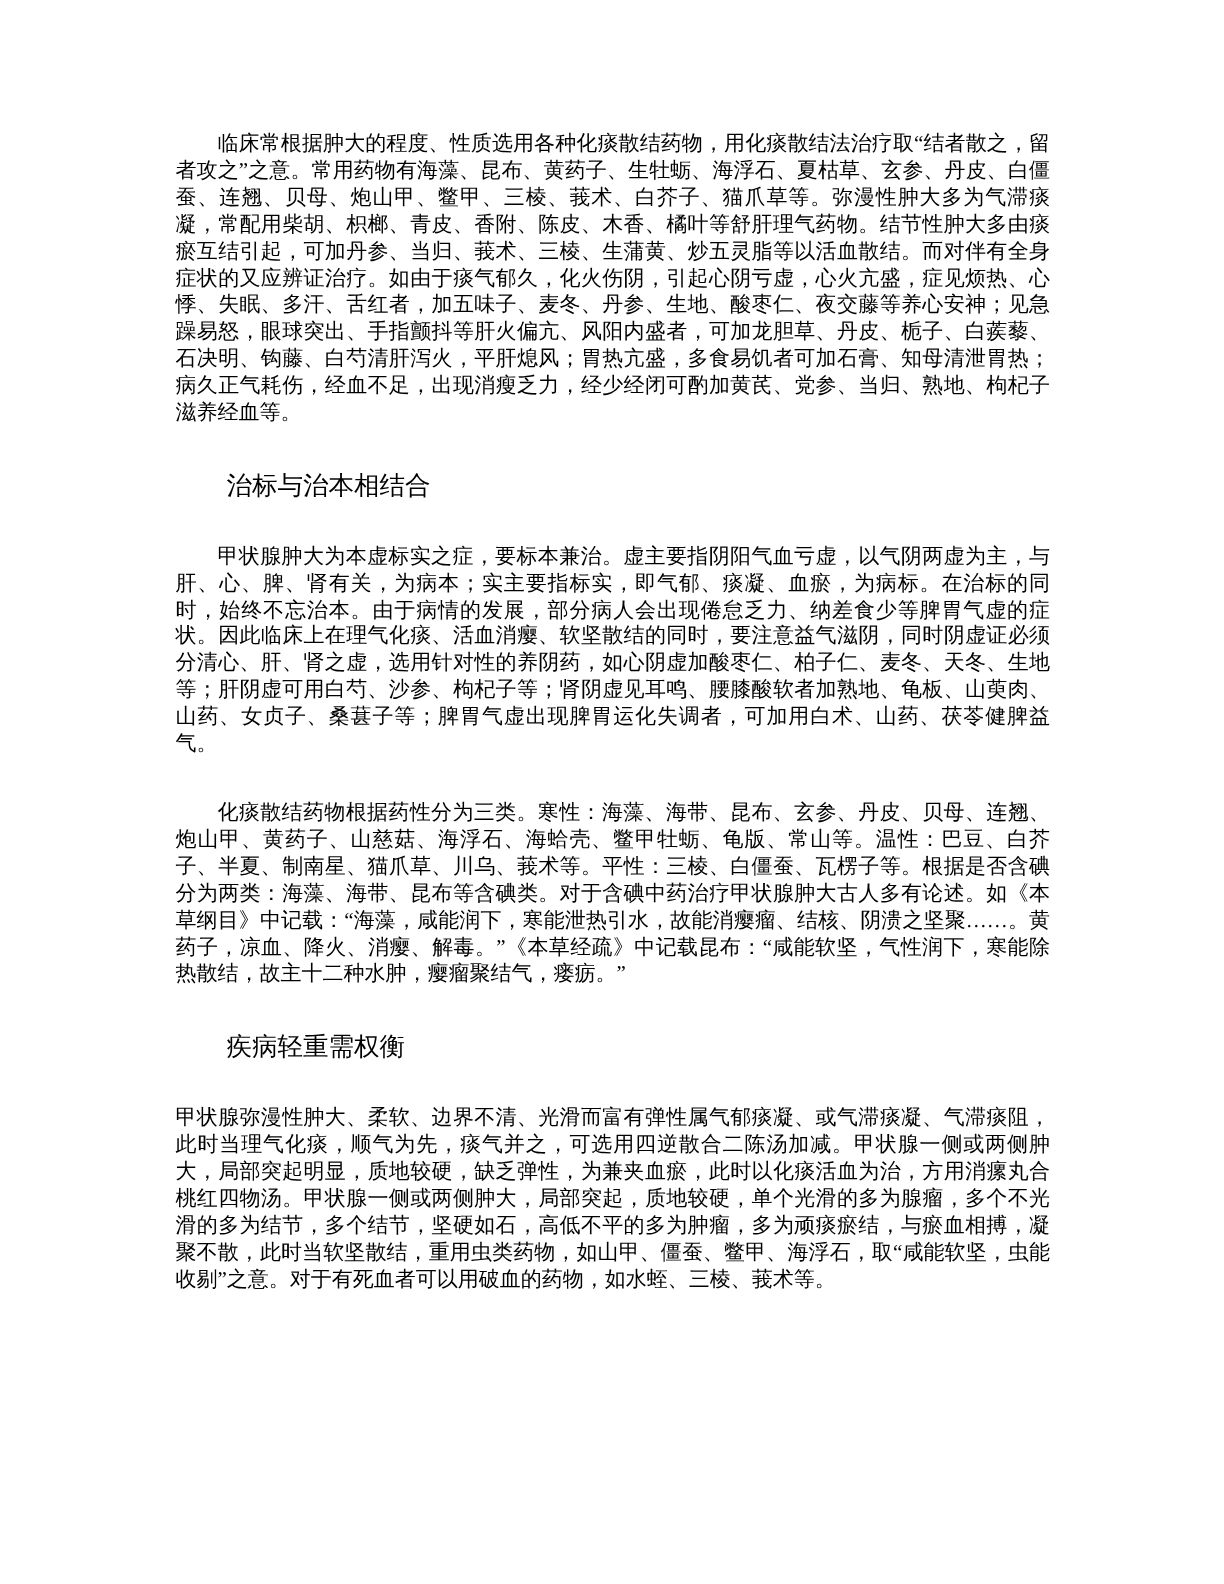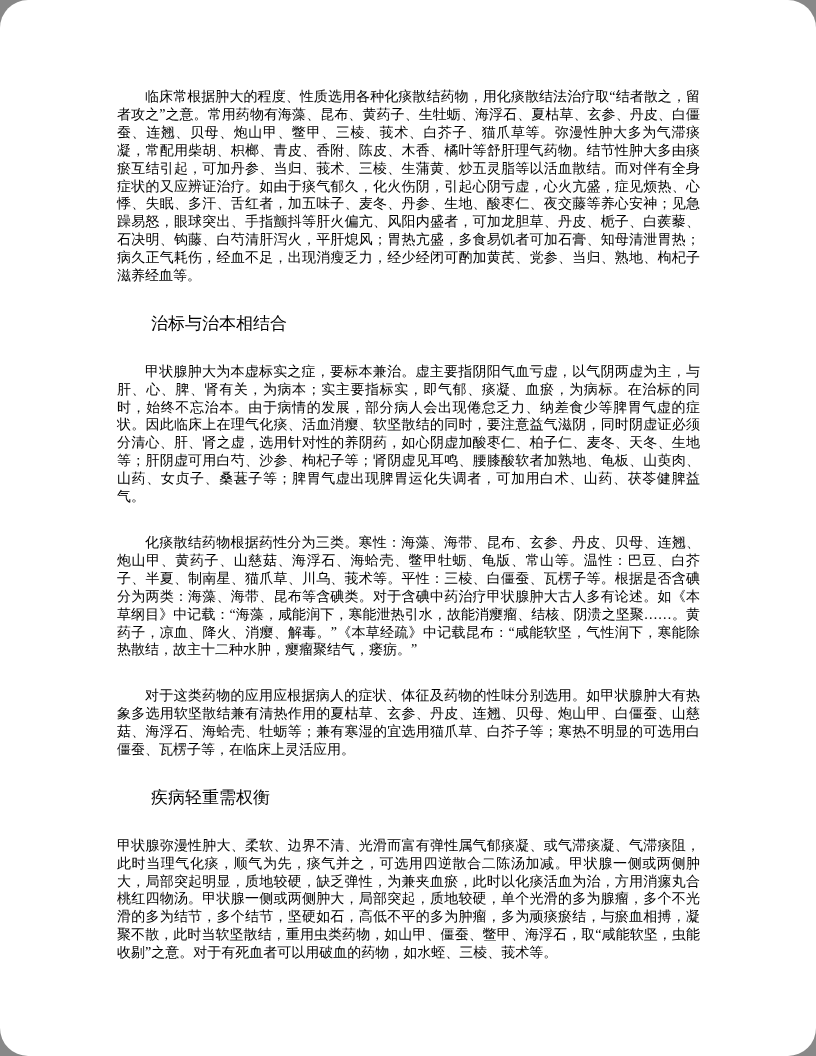--- a/index.html
+++ b/index.html
@@ -12,21 +12,20 @@
     height: 1056px;
     margin: 0 auto;
     background: #ffffff;
     box-sizing: border-box;
     padding: 88px 116px 40px 117px;
     overflow: hidden;
     font-family: "Liberation Serif", "DejaVu Serif", serif;
     font-size: 14px;
     line-height: 1.28;
     color: #000000;
-    border-radius: 28px;
   }
   .body-para {
     margin: 0 0 28px 0;
     text-align: justify;
     text-justify: inter-ideograph;
     text-indent: 2em;
     word-break: break-all;
   }
   .body-para.no-indent {
     text-indent: 0;
@@ -44,18 +43,17 @@
 <div class="page">
   <p class="body-para">临床常根据肿大的程度、性质选用各种化痰散结药物，用化痰散结法治疗取“结者散之，留者攻之”之意。常用药物有海藻、昆布、黄药子、生牡蛎、海浮石、夏枯草、玄参、丹皮、白僵蚕、连翘、贝母、炮山甲、鳖甲、三棱、莪术、白芥子、猫爪草等。弥漫性肿大多为气滞痰凝，常配用柴胡、枳榔、青皮、香附、陈皮、木香、橘叶等舒肝理气药物。结节性肿大多由痰瘀互结引起，可加丹参、当归、莪术、三棱、生蒲黄、炒五灵脂等以活血散结。而对伴有全身症状的又应辨证治疗。如由于痰气郁久，化火伤阴，引起心阴亏虚，心火亢盛，症见烦热、心悸、失眠、多汗、舌红者，加五味子、麦冬、丹参、生地、酸枣仁、夜交藤等养心安神；见急躁易怒，眼球突出、手指颤抖等肝火偏亢、风阳内盛者，可加龙胆草、丹皮、栀子、白蒺藜、石决明、钩藤、白芍清肝泻火，平肝熄风；胃热亢盛，多食易饥者可加石膏、知母清泄胃热；病久正气耗伤，经血不足，出现消瘦乏力，经少经闭可酌加黄芪、党参、当归、熟地、枸杞子滋养经血等。</p>
 
   <p class="section-heading">治标与治本相结合</p>
 
   <p class="body-para">甲状腺肿大为本虚标实之症，要标本兼治。虚主要指阴阳气血亏虚，以气阴两虚为主，与肝、心、脾、肾有关，为病本；实主要指标实，即气郁、痰凝、血瘀，为病标。在治标的同时，始终不忘治本。由于病情的发展，部分病人会出现倦怠乏力、纳差食少等脾胃气虚的症状。因此临床上在理气化痰、活血消瘿、软坚散结的同时，要注意益气滋阴，同时阴虚证必须分清心、肝、肾之虚，选用针对性的养阴药，如心阴虚加酸枣仁、柏子仁、麦冬、天冬、生地等；肝阴虚可用白芍、沙参、枸杞子等；肾阴虚见耳鸣、腰膝酸软者加熟地、龟板、山萸肉、山药、女贞子、桑葚子等；脾胃气虚出现脾胃运化失调者，可加用白术、山药、茯苓健脾益气。</p>
 
 
   <p class="body-para">化痰散结药物根据药性分为三类。寒性：海藻、海带、昆布、玄参、丹皮、贝母、连翘、炮山甲、黄药子、山慈菇、海浮石、海蛤壳、鳖甲牡蛎、龟版、常山等。温性：巴豆、白芥子、半夏、制南星、猫爪草、川乌、莪术等。平性：三棱、白僵蚕、瓦楞子等。根据是否含碘分为两类：海藻、海带、昆布等含碘类。对于含碘中药治疗甲状腺肿大古人多有论述。如《本草纲目》中记载：“海藻，咸能润下，寒能泄热引水，故能消瘿瘤、结核、阴溃之坚聚……。黄药子，凉血、降火、消瘿、解毒。”《本草经疏》中记载昆布：“咸能软坚，气性润下，寒能除热散结，故主十二种水肿，瘿瘤聚结气，瘘疬。”</p>
 
-  <p class="body-para">对于这类药物的应用应根据病人的症状、体征及药物的性味分别选用。如甲状腺肿大有热象多选用软坚散结兼有清热作用的夏枯草、玄参、丹皮、连翘、贝母、炮山甲、白僵蚕、山慈菇、海浮石、海蛤壳、牡蛎等；兼有寒湿的宜选用猫爪草、白芥子等；寒热不明显的可选用白僵蚕、瓦楞子等，在临床上灵活应用。</p>
 
   <p class="section-heading">疾病轻重需权衡</p>
 
   <p class="body-para no-indent">甲状腺弥漫性肿大、柔软、边界不清、光滑而富有弹性属气郁痰凝、或气滞痰凝、气滞痰阻，此时当理气化痰，顺气为先，痰气并之，可选用四逆散合二陈汤加减。甲状腺一侧或两侧肿大，局部突起明显，质地较硬，缺乏弹性，为兼夹血瘀，此时以化痰活血为治，方用消瘰丸合桃红四物汤。甲状腺一侧或两侧肿大，局部突起，质地较硬，单个光滑的多为腺瘤，多个不光滑的多为结节，多个结节，坚硬如石，高低不平的多为肿瘤，多为顽痰瘀结，与瘀血相搏，凝聚不散，此时当软坚散结，重用虫类药物，如山甲、僵蚕、鳖甲、海浮石，取“咸能软坚，虫能收剔”之意。对于有死血者可以用破血的药物，如水蛭、三棱、莪术等。</p>
 </div>
 
 </body></html>

